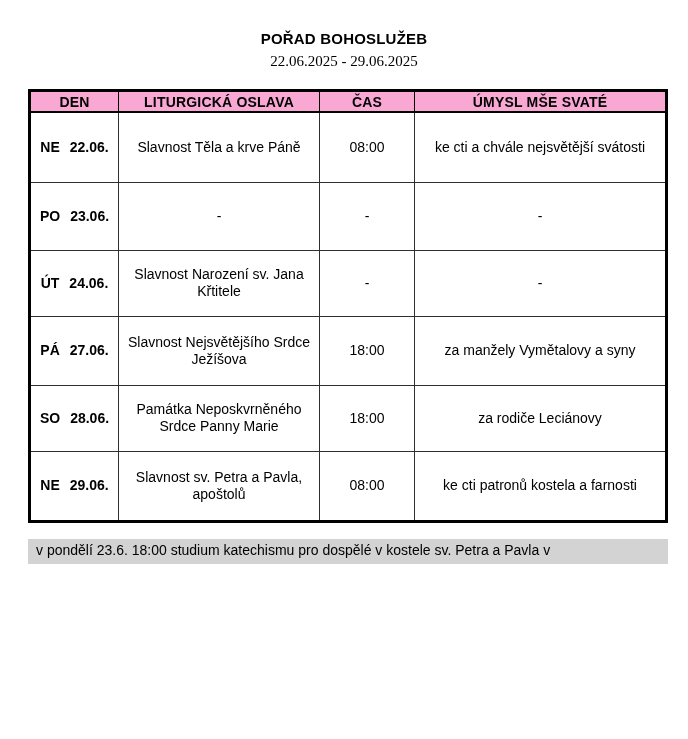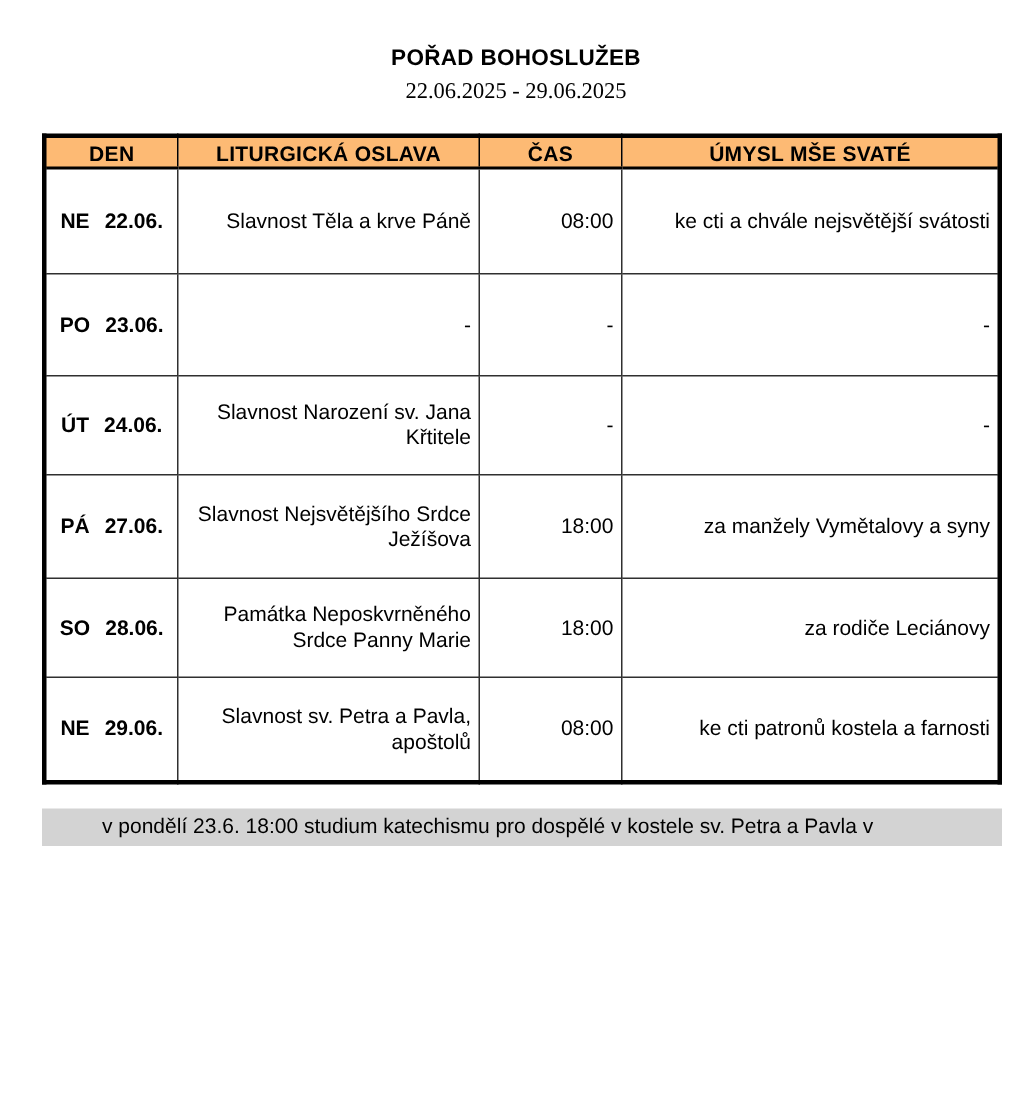--- a/index.html
+++ b/index.html
@@ -31,35 +31,35 @@
     font-family: Liberation Serif, serif;
   }
   table.schedule {
     border-collapse: collapse;
     table-layout: fixed;
     width: 637px;
     margin: 17px 0 0 28px;
     border: 3px solid #000000;
   }
   table.schedule th {
-    background: #fdba74;
+    background: #f9a8d4;
     font-size: 14px;
     font-weight: bold;
     height: 19px;
     padding: 0 2px;
     border: 1px solid #000000;
     border-bottom: 2px solid #000000;
     text-align: center;
     vertical-align: middle;
     letter-spacing: 0.2px;
   }
   table.schedule td {
     border: 1px solid #2f2f2f;
     font-size: 14px;
-    text-align: right;
+    text-align: center;
     vertical-align: middle;
     padding: 2px 5px;
     line-height: 17px;
     background: #ffffff;
   }
   td.day-cell {
     background: #d3d3d3;
     font-weight: bold;
   }
   .day-wrap {
@@ -78,21 +78,21 @@
   tr.r7 { height: 70px; }
   .note {
     margin: 16px 0 0 28px;
     width: 640px;
     box-sizing: border-box;
     background: #d3d3d3;
     padding: 3px 8px 5px 8px;
     font-size: 14px;
     line-height: 17.5px;
   }
-  .note div { display: block; margin-left: 32px; }
+  .note div { display: block; }
 </style>
 </head>
 <body>
 
 <div class="titles">
   <div class="title-line">POŘAD BOHOSLUŽEB</div>
   <div class="date-line">22.06.2025 - 29.06.2025</div>
 </div>
 
 <table class="schedule">

